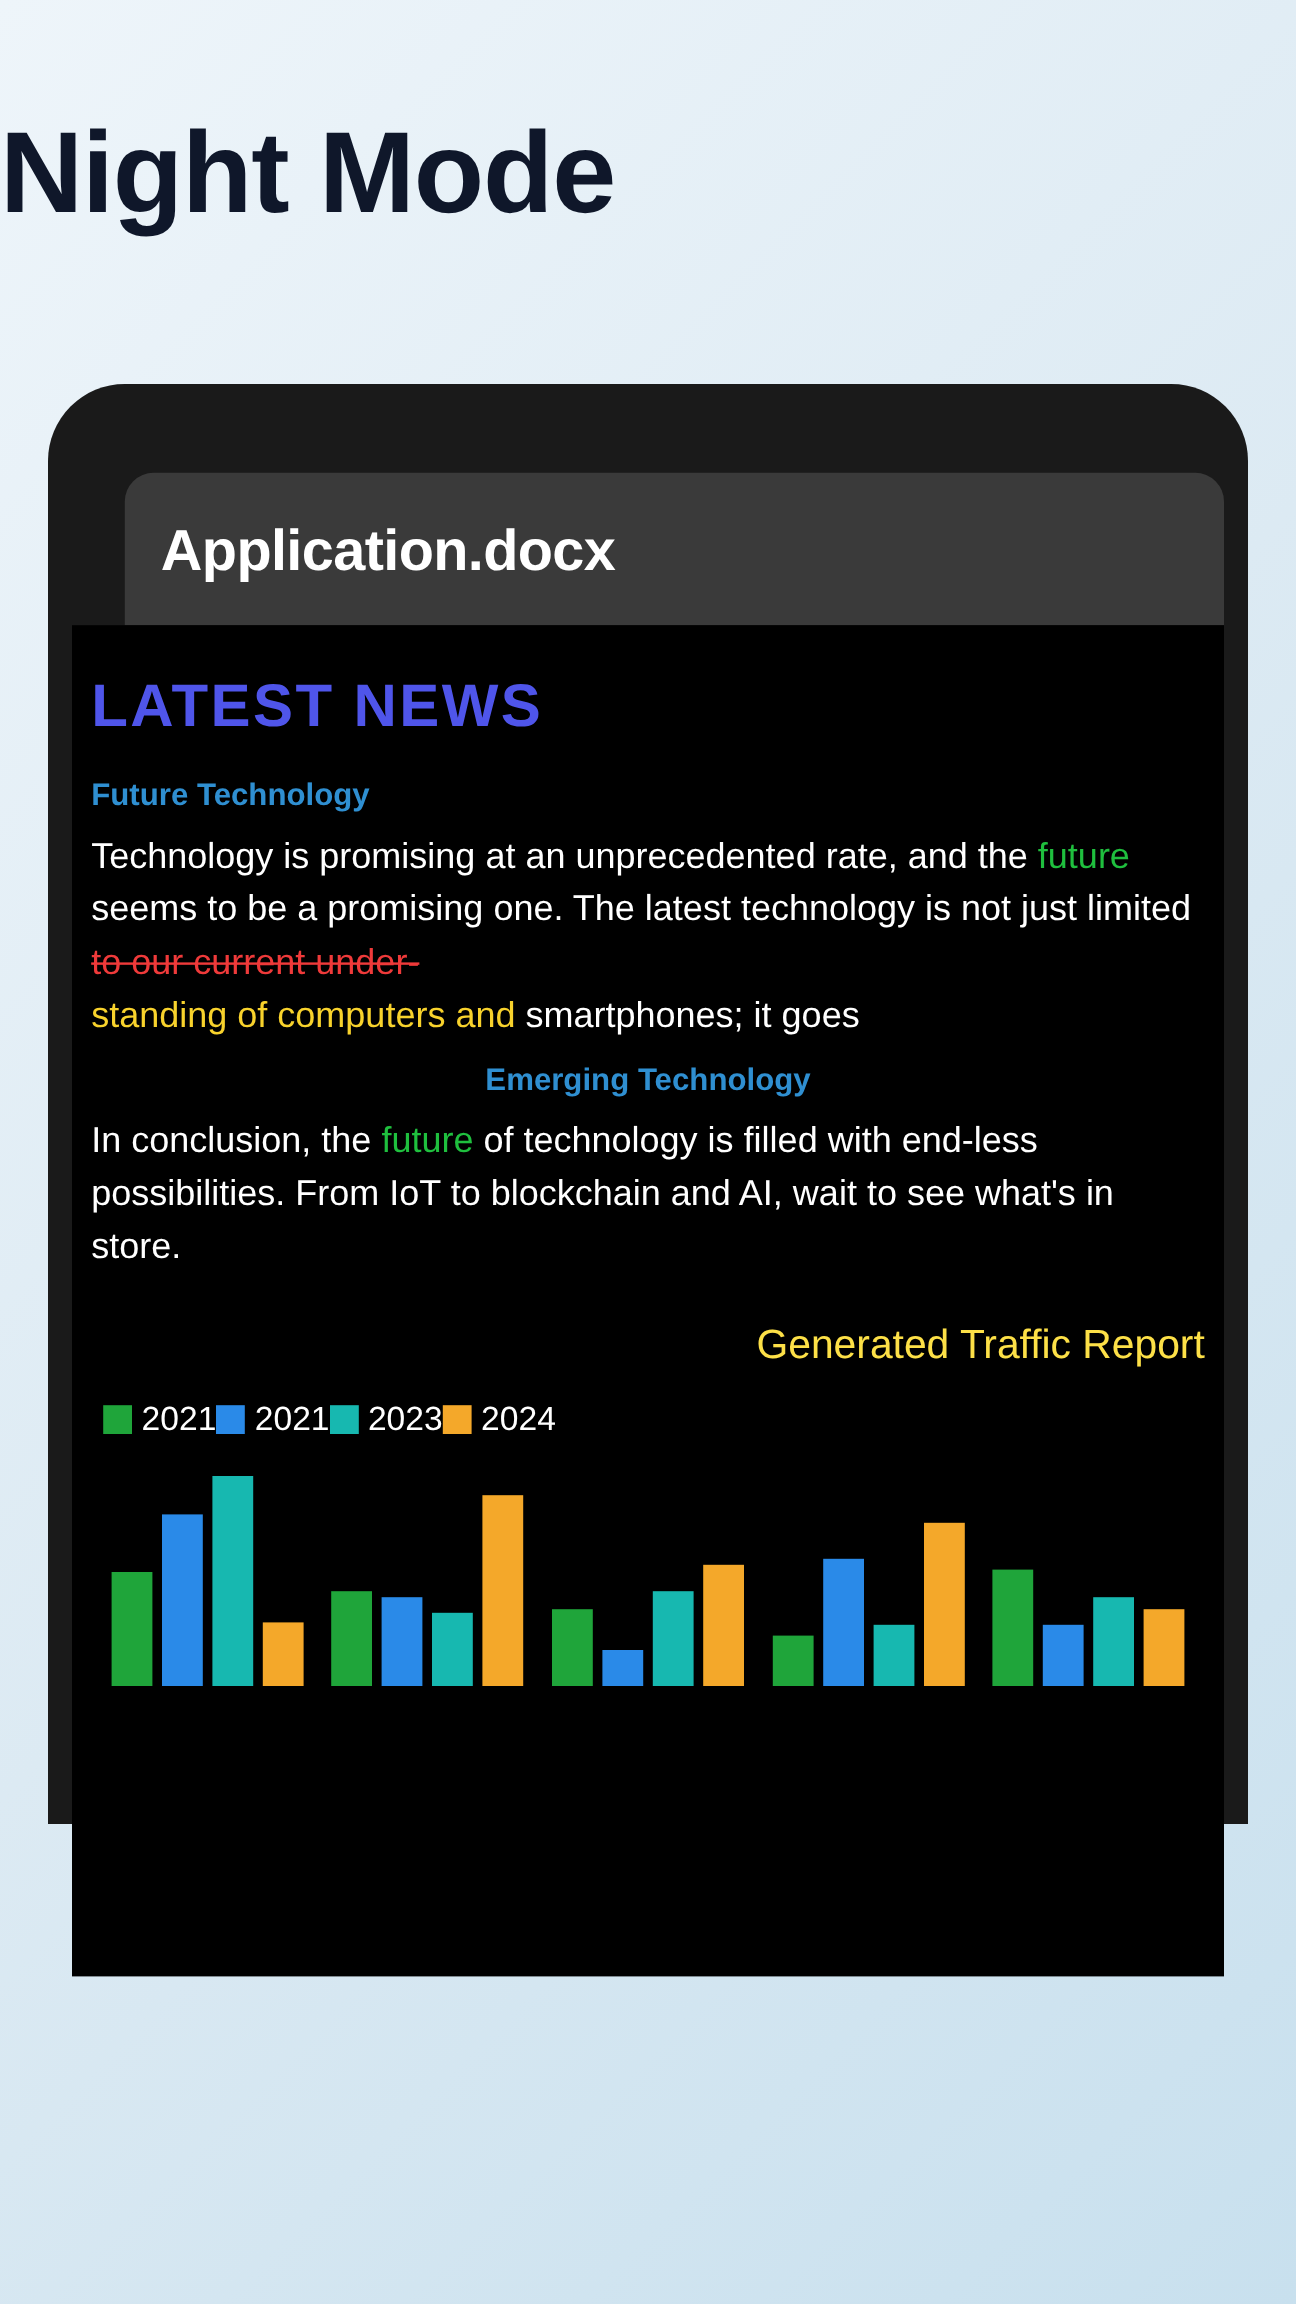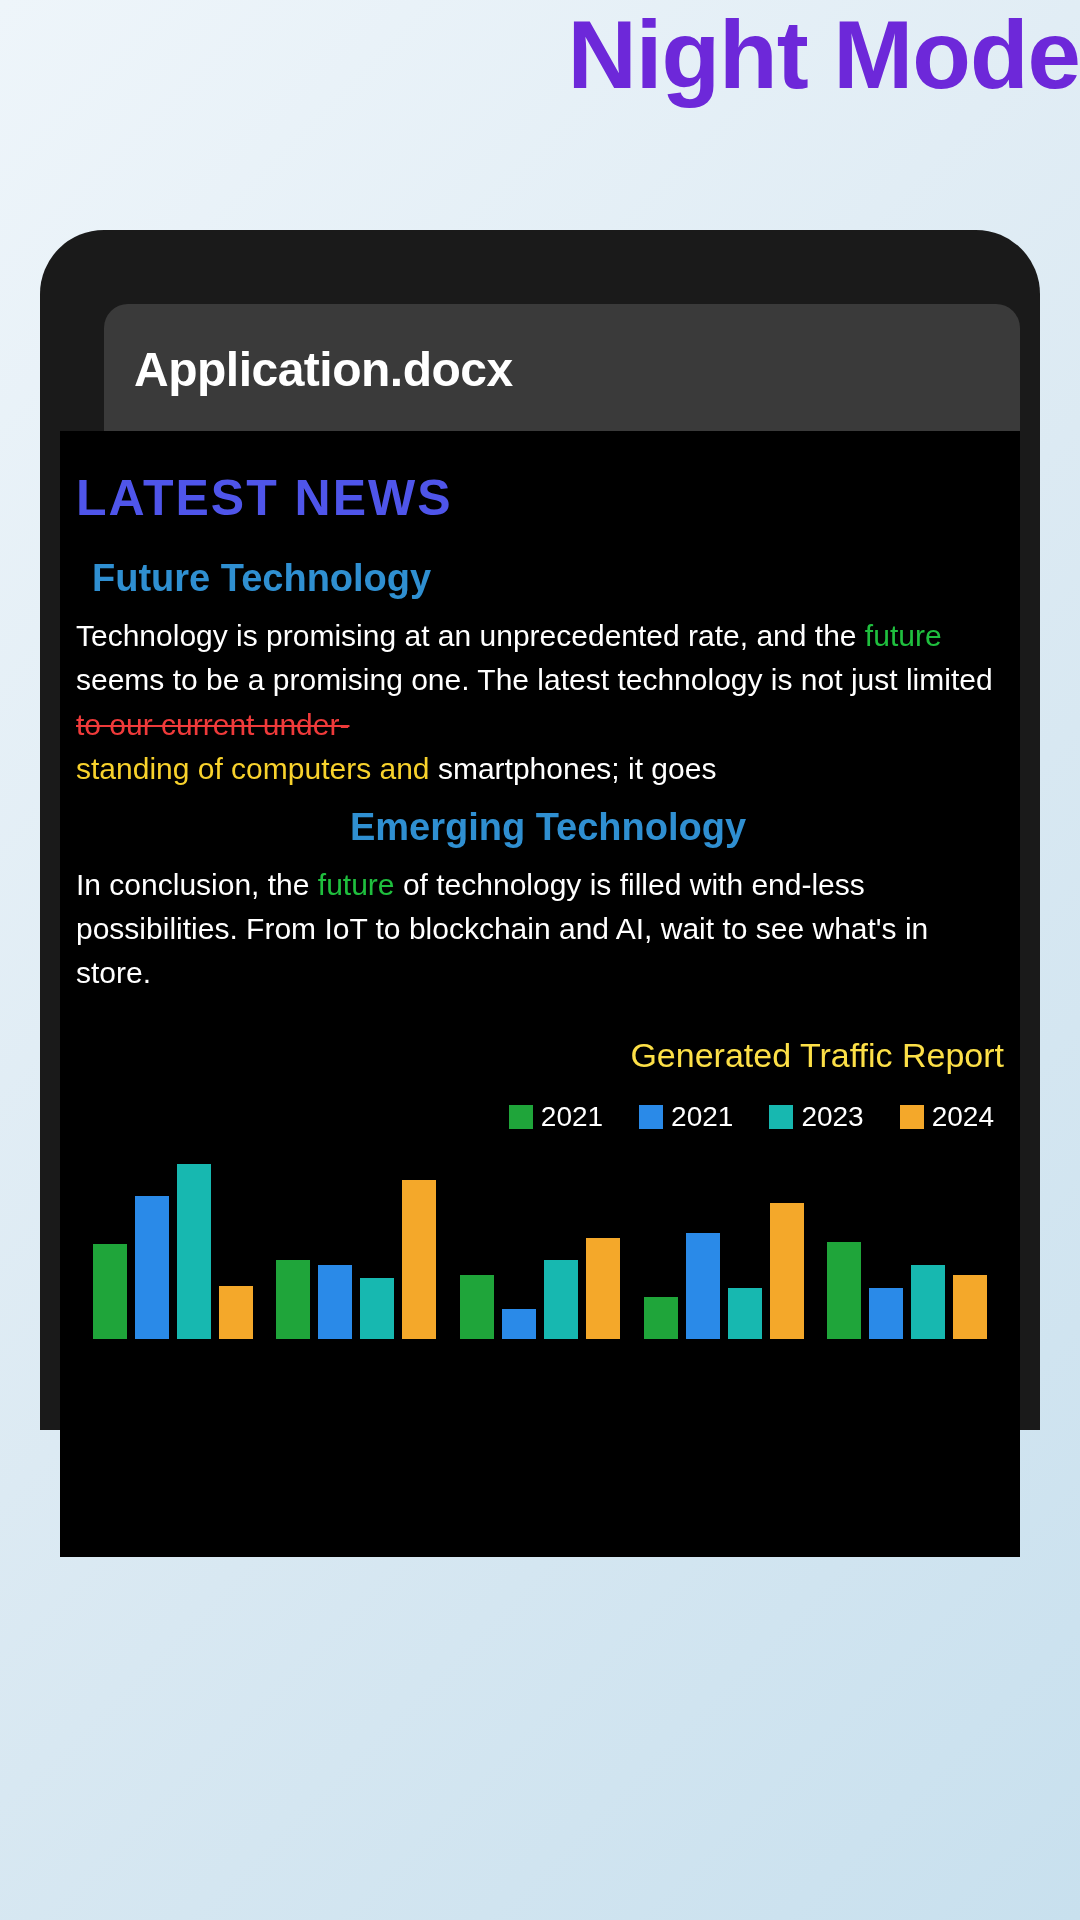--- a/index.html
+++ b/index.html
@@ -10,24 +10,25 @@
     }
     html, body {
       width: 100%;
       min-height: 100vh;
     }
     body {
       background: linear-gradient(135deg, #eef5fa 0%, #dceaf3 50%, #c8e0ee 100%);
       overflow: hidden;
     }
     .page-title {
-      text-align: right;
+      text-align: left;
       font-size: 96px;
       font-weight: 800;
-      color: #6d28d9;
+      color: #0f172a;
+      margin-top: 90px;
       letter-spacing: -1px;
     }
     .phone-frame {
       background: #1a1a1a;
       border-radius: 64px 64px 0 0;
       margin: 120px 40px 0 40px;
       padding: 74px 20px 0 20px;
       height: 1200px;
     }
     .app-header {
@@ -49,24 +50,23 @@
     }
     .doc-heading {
       color: #4f55ea;
       font-size: 50px;
       font-weight: 800;
       letter-spacing: 2px;
       margin-bottom: 30px;
     }
     .section-heading {
       color: #2f8fd1;
-      font-size: 38px;
+      font-size: 26px;
       font-weight: 700;
       margin-bottom: 14px;
-      margin-left: 16px;
     }
     .section-heading.second {
       margin-top: 4px;
       text-align: center;
     }
     .para {
       color: #ffffff;
       font-size: 30px;
       font-weight: 400;
       line-height: 1.48;
@@ -87,24 +87,23 @@
     .chart-title {
       color: #fde047;
       text-align: right;
       font-size: 34px;
       font-weight: 500;
       margin-top: 40px;
       margin-bottom: 26px;
     }
     .legend-row {
       display: flex;
-      justify-content: flex-end;
+      justify-content: flex-start;
       padding: 0 10px;
       margin-bottom: 26px;
-      gap: 36px;
     }
     .legend-item {
       display: inline-flex;
       align-items: center;
       gap: 8px;
     }
     .legend-swatch {
       width: 24px;
       height: 24px;
       display: inline-block;

